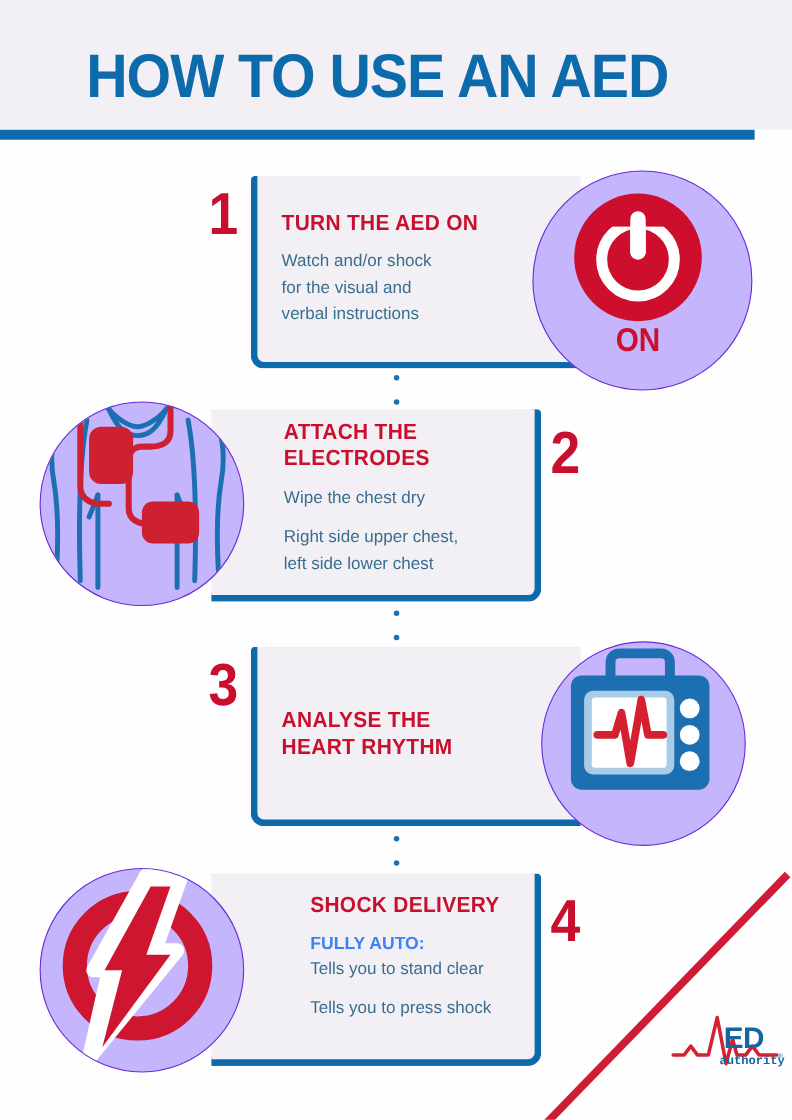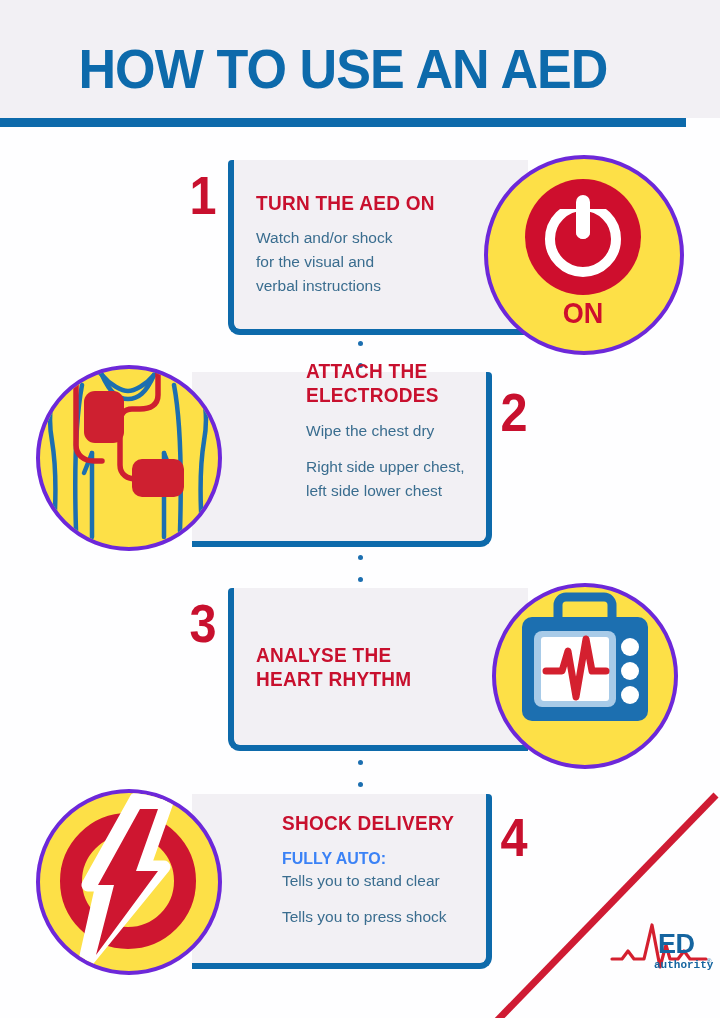--- a/index.html
+++ b/index.html
@@ -107,22 +107,22 @@
     position: absolute;
     width: 5px; height: 5px;
     border-radius: 50%;
     background: #1c6fb0;
   }
 
   
   .icon-circle {
     position: absolute;
     border-radius: 50%;
-    background: #fde047;
-    border: 4px solid #6d28d9;
+    background: #c4b5fd;
+    border: 1px solid #6d28d9;
     box-sizing: border-box;
     overflow: hidden;
   }
   .icon-circle svg { display: block; }
 
   
   #diagonal-stripe {
     position: absolute;
     left: 440px; top: 770px;
     width: 290px; height: 260px;
@@ -191,21 +191,21 @@
               font-weight:bold; font-size:30px; color:#ce0e2d; transform:scaleX(0.9);">ON</div>
 </div>
 
 <div class="dot" style="left:358px; top:341px;"></div>
 <div class="dot" style="left:358px; top:363px;"></div>
 
 <div class="step-card right-frame" style="left:192px; top:372px; width:300px; height:175px;"></div>
 
 <div class="step-num" style="left:499px; top:385px;">2</div>
 
-<div style="position:absolute; left:258px; top:360px; width:215px;margin-left:48px;">
+<div style="position:absolute; left:258px; top:382px; width:215px;">
   <div class="card-title">
     <span>ATTACH THE</span><br>
     <span>ELECTRODES</span>
   </div>
   <p class="card-body" style="margin-top:12px;">Wipe the chest dry</p>
   <p class="card-body">
     <span>Right side upper chest,</span><br>
     <span>left side lower chest</span>
   </p>
 </div>

